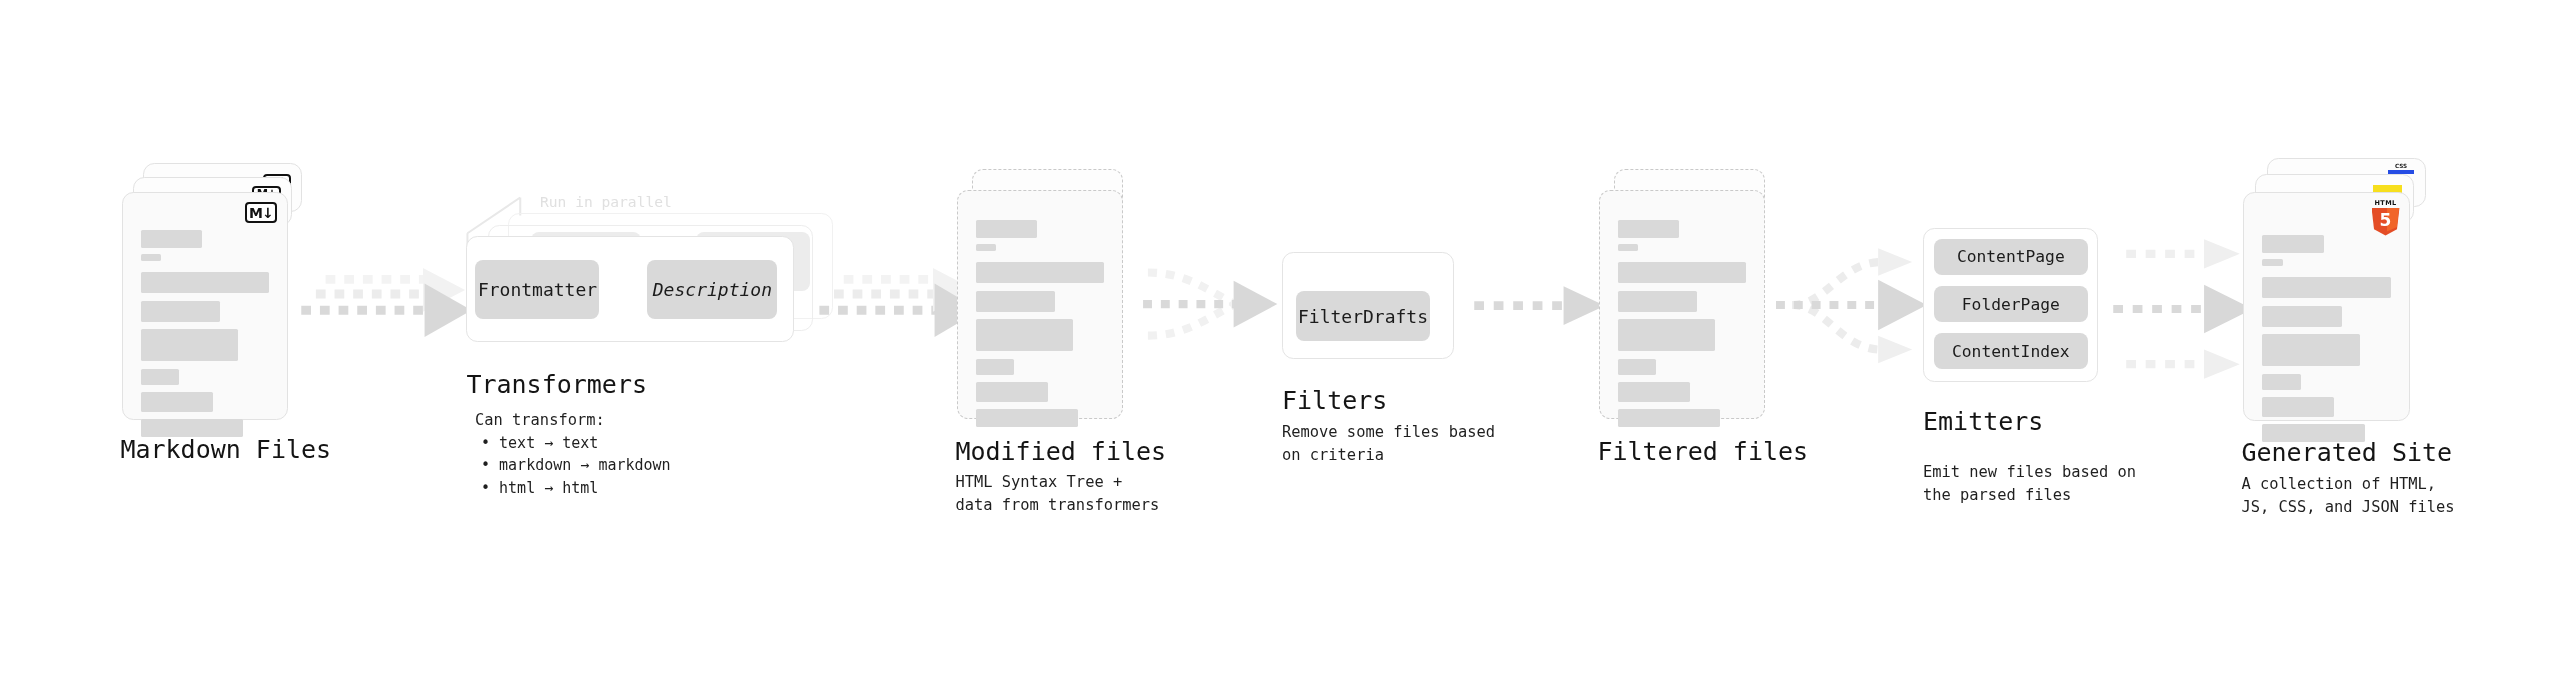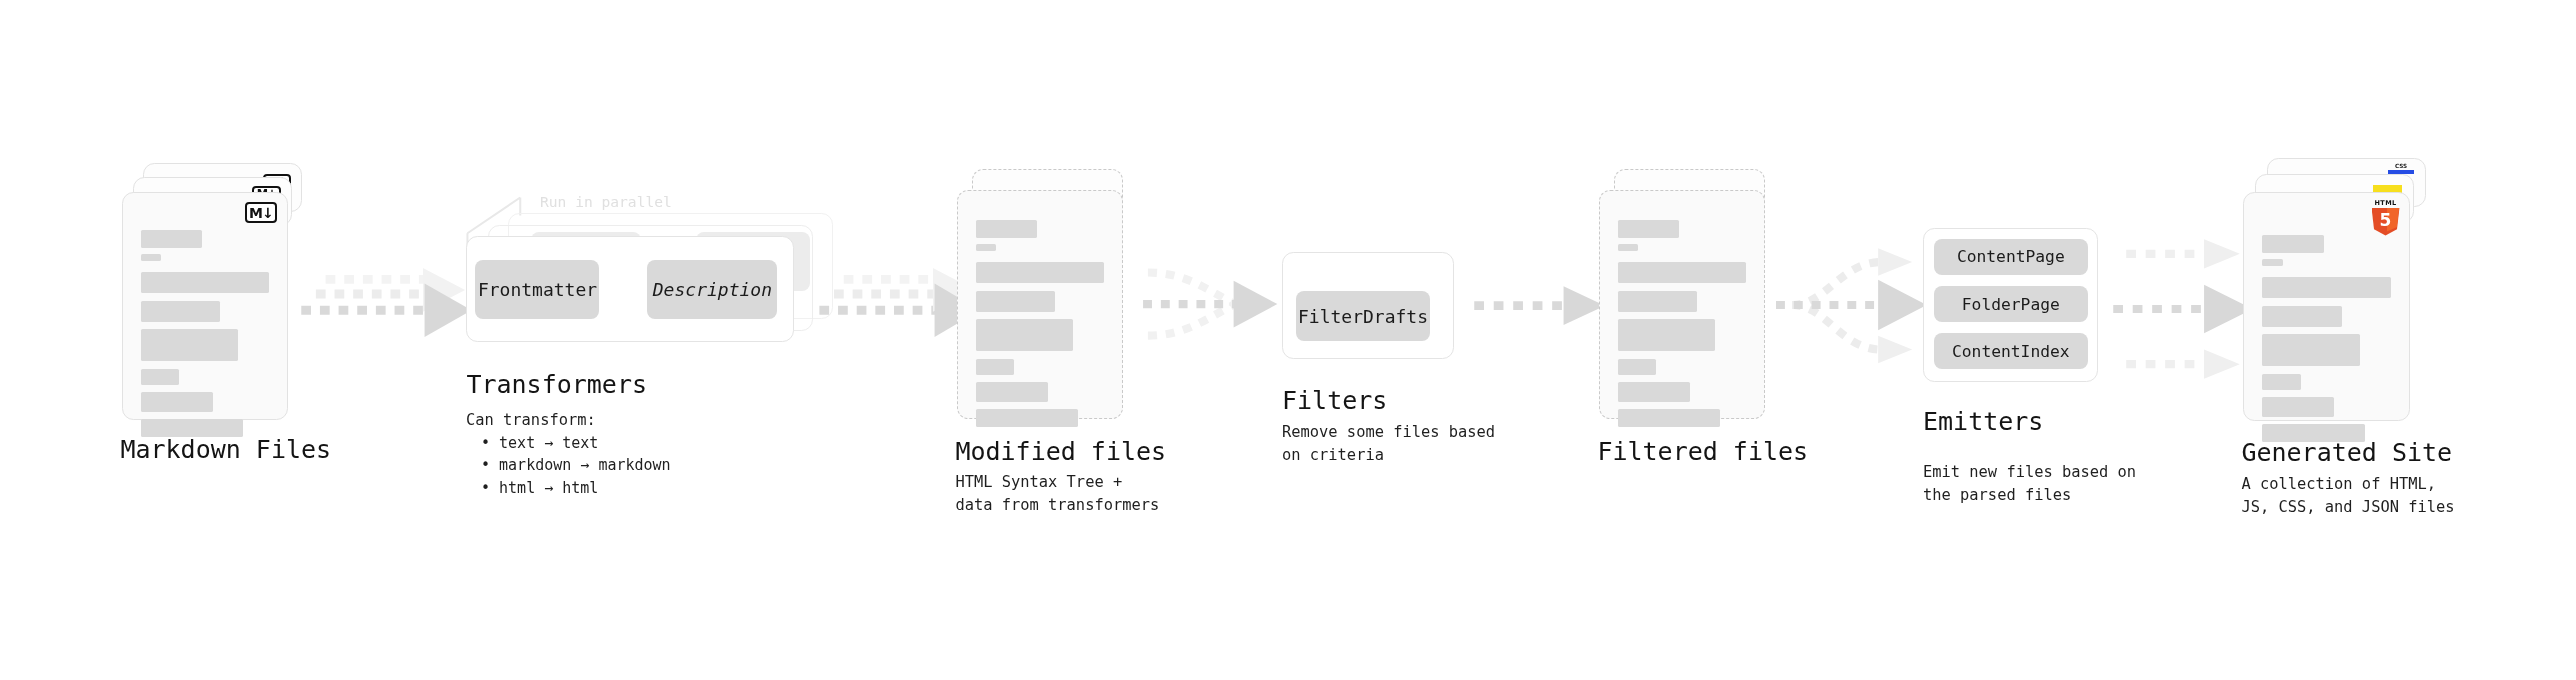--- a/index.html
+++ b/index.html
@@ -247,21 +247,21 @@
         <polygon points="68,41 81,47 68,53" fill="#dcdcdc"></polygon>
       </g>
     </svg>
 
     <div class="pbox" style="left:11.4px; top:45px; width:328px; height:106px;">
       <div class="pill" style="left:8.1px; top:23px; width:124px; height:59px;">Frontmatter</div>
       <div class="pill" style="left:180px; top:23px; width:130px; height:59px;font-style:italic;">Description</div>
     </div>
 
     <div class="title" style="left:11.4px; top:179px;">Transformers</div>
-    <div class="subtitle" style="left:11px; top:218px;">Can transform:</div>
+    <div class="subtitle" style="left:20px; top:218px;">Can transform:</div>
     <div class="sublist" style="left:26px; top:241px;">• text → text</div>
     <div class="sublist" style="left:26px; top:263px;">• markdown → markdown</div>
     <div class="sublist" style="left:26px; top:286px;">• html → html</div>
   </div>
 
   <svg class="arrowsvg" style="left:819px; top:268px; width:163px; height:73px;" viewBox="0 0 200 90">
     <g stroke-dasharray="12 11" stroke-width="11" fill="none">
       <line x1="30" y1="14" x2="150" y2="14" stroke="#f3f3f3"></line>
       <line x1="18" y1="32" x2="150" y2="32" stroke="#ececec"></line>
       <line x1="0" y1="52" x2="150" y2="52" stroke="#d9d9d9"></line>

